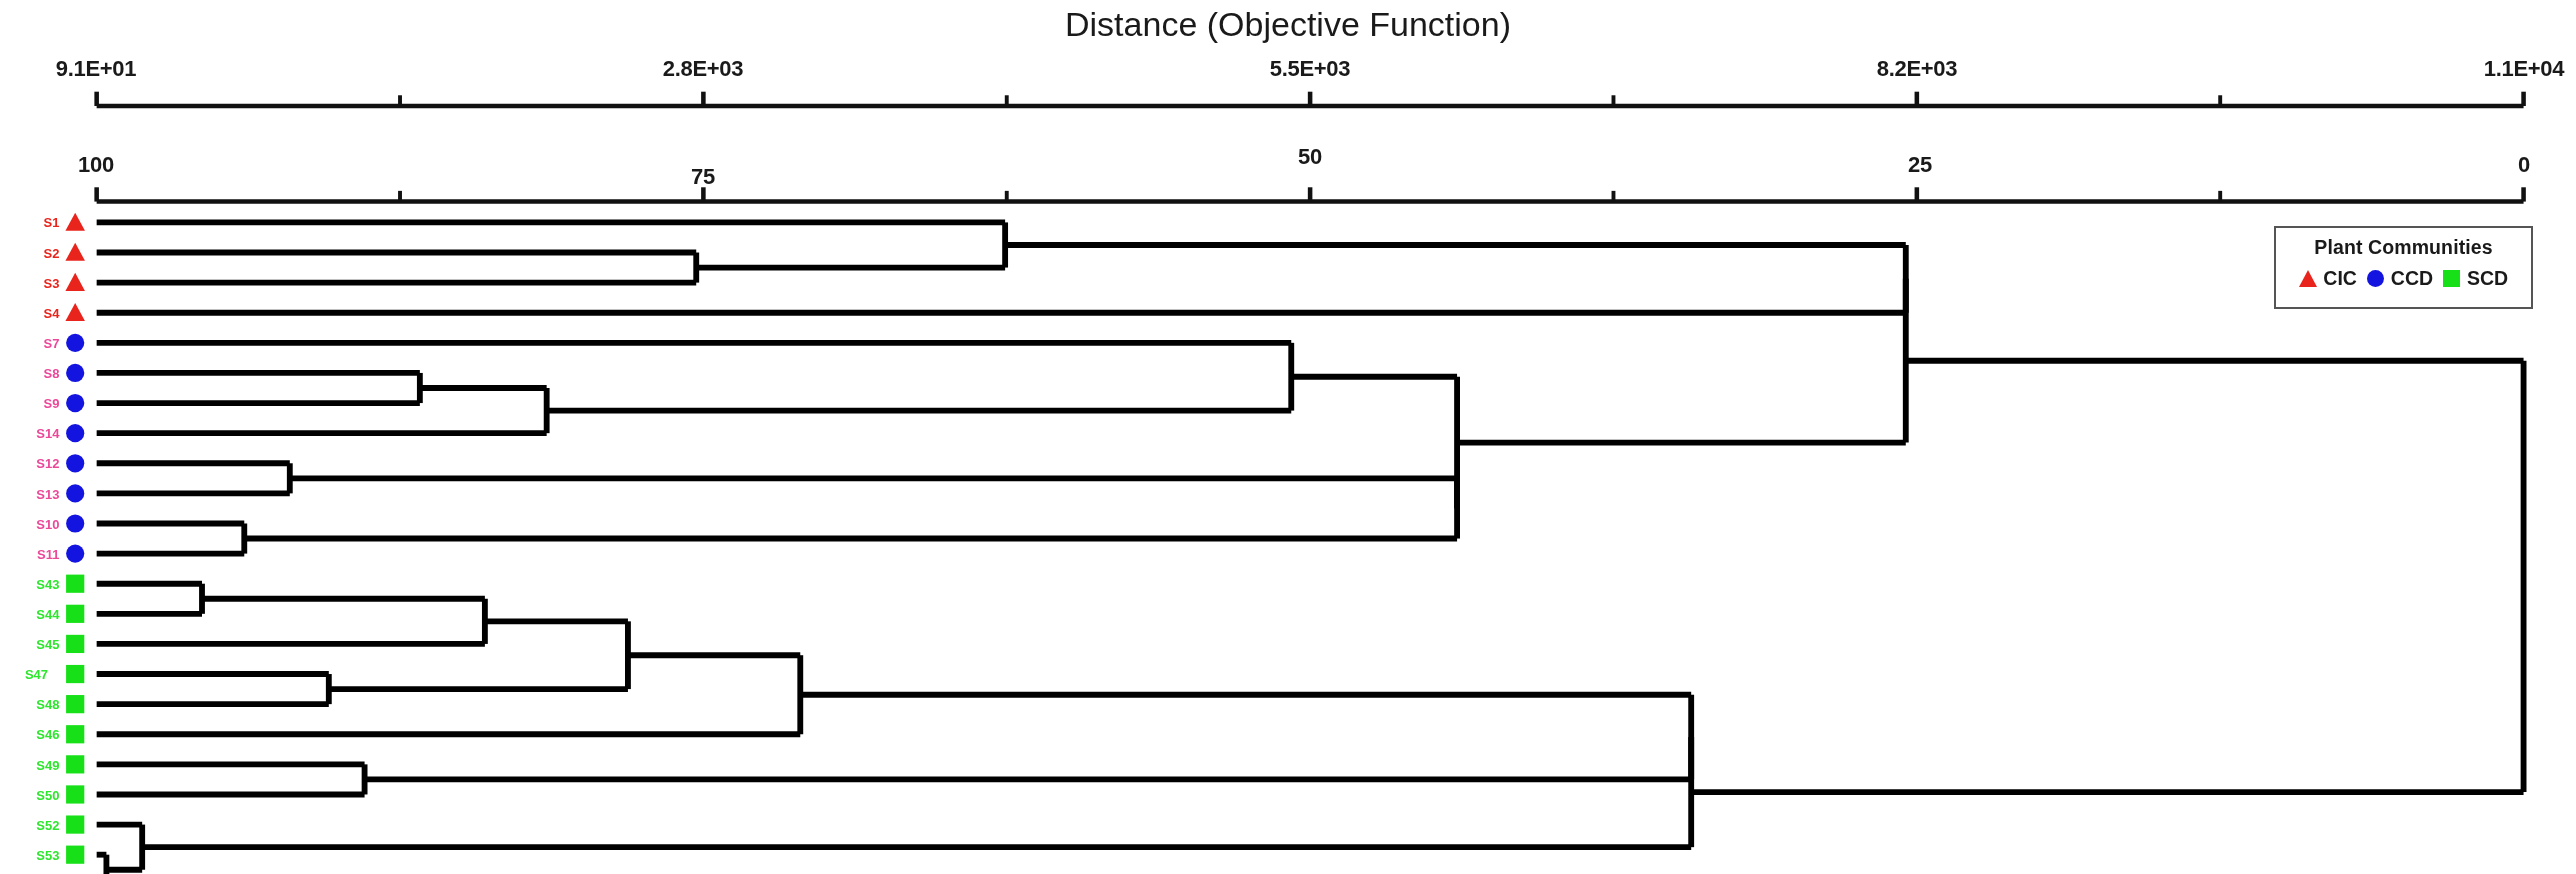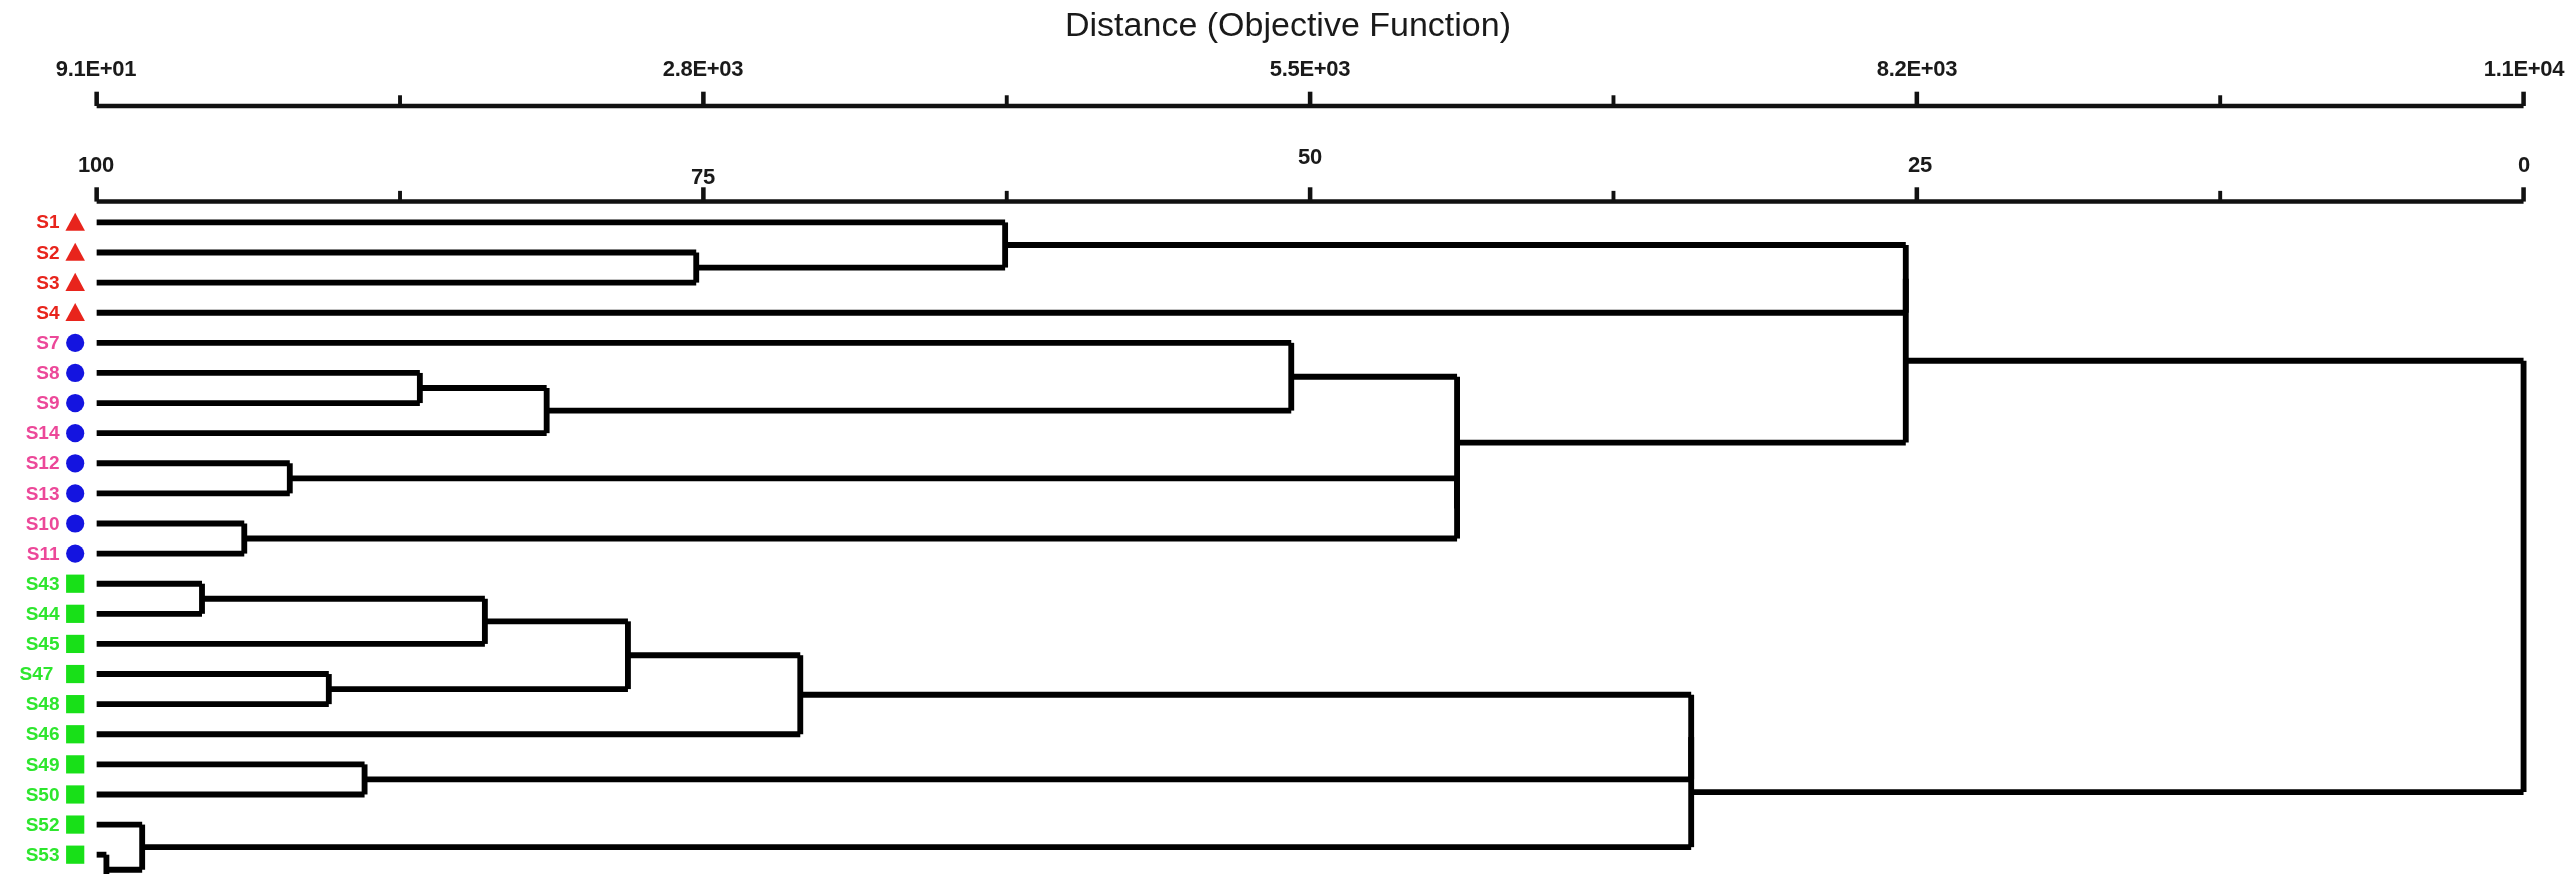--- a/index.html
+++ b/index.html
@@ -1,21 +1,21 @@
 <!DOCTYPE html>
 <html style="font-size:10.4px"><head>
 <meta charset="utf-8">
 <style>
   html,body{margin:0;padding:0;background:#fff;}
   body{width:2576px;height:874px;font-family:"Liberation Sans",sans-serif;position:relative;overflow:hidden;}
   .root-canvas{position:absolute;inset:0;text-decoration:underline;}
   svg.plot{position:absolute;left:0;top:0;width:2576px;height:874px;}
   .axis-title{position:absolute;font-size:34px;font-weight:400;color:#1a1a1a;text-align:center;white-space:nowrap;}
   .tick-label{position:absolute;font-size:22px;font-weight:700;color:#1a1a1a;white-space:nowrap;transform:translateX(-50%);letter-spacing:-0.3px;}
-  .leaf-label{position:absolute;font-size:19px;font-weight:700;white-space:nowrap;transform:translateY(-50%);text-align:right;}
+  .leaf-label{position:absolute;font-size:13px;font-weight:700;white-space:nowrap;transform:translateY(-50%);text-align:right;}
   .leaf-cic{color:#e8241c;}
   .leaf-ccd{color:#ec4899;}
   .leaf-scd{color:#2ee62e;}
   .legend-box{position:absolute;border:2px solid #555;background:#fff;box-sizing:border-box;}
   .legend-title{font-size:19.5px;font-weight:700;color:#1a1a1a;text-align:center;margin-top:7.8px;letter-spacing:0.1px;}
   .legend-row{display:flex;align-items:center;justify-content:center;gap:10.4px;margin-top:7.8px;}
   .legend-item{display:flex;align-items:center;gap:6.5px;}
   .legend-item span.lbl{font-size:19.5px;font-weight:700;color:#1a1a1a;}
   .sym{display:inline-block;}
   .sym-tri{width:0;height:0;border-left:9.8px solid transparent;border-right:9.8px solid transparent;border-bottom:17px solid #e8241c;}
@@ -183,15 +183,32 @@
         <rect x="101" y="1068.8" width="28" height="28" fill="#18e018"></rect>
         <rect x="101" y="1115.1" width="28" height="28" fill="#18e018"></rect>
         <rect x="101" y="1161.4" width="28" height="28" fill="#18e018"></rect>
         <rect x="101" y="1207.6999999999998" width="28" height="28" fill="#18e018"></rect>
         <rect x="101" y="1254" width="28" height="28" fill="#18e018"></rect>
         <rect x="101" y="1300.3" width="28" height="28" fill="#18e018"></rect>
         <rect x="101" y="1346.6" width="28" height="28" fill="#18e018"></rect>
       </g>
   </svg>
 
+  <div class="legend-box" style="left:2274px;top:226px;width:259px;height:83px;">
+    <div class="legend-title">Plant Communities</div>
+    <div class="legend-row">
+      <div class="legend-item">
+        <span class="sym sym-tri"></span>
+        <span class="lbl">CIC</span>
+      </div>
+      <div class="legend-item">
+        <span class="sym sym-cir"></span>
+        <span class="lbl">CCD</span>
+      </div>
+      <div class="legend-item">
+        <span class="sym sym-sq"></span>
+        <span class="lbl">SCD</span>
+      </div>
+    </div>
+  </div>
 
 </div>
 
 
 </body></html>

